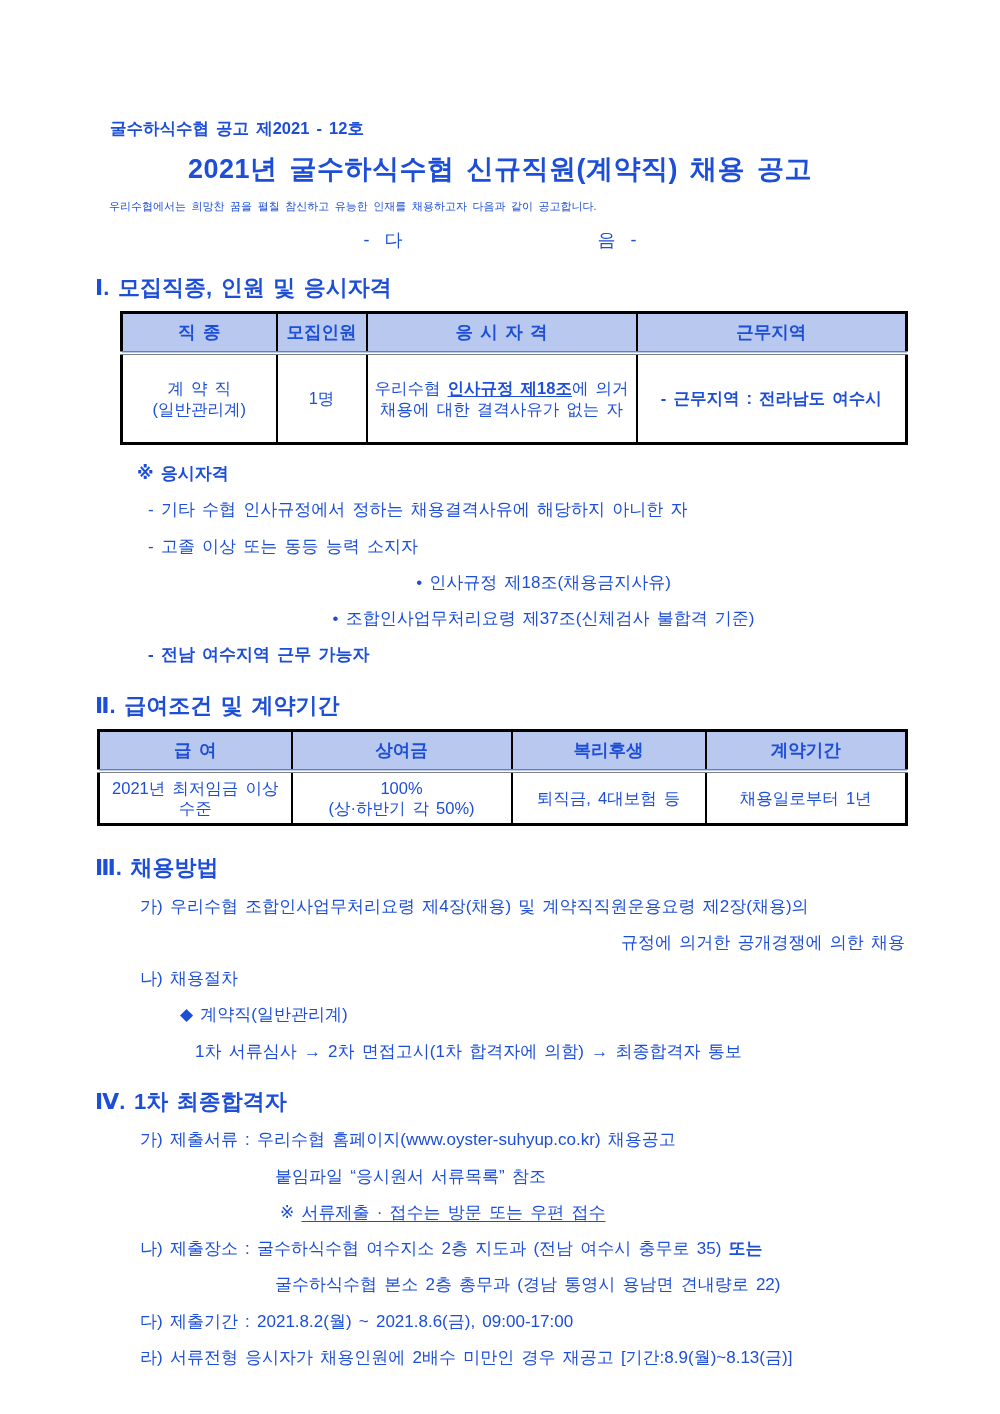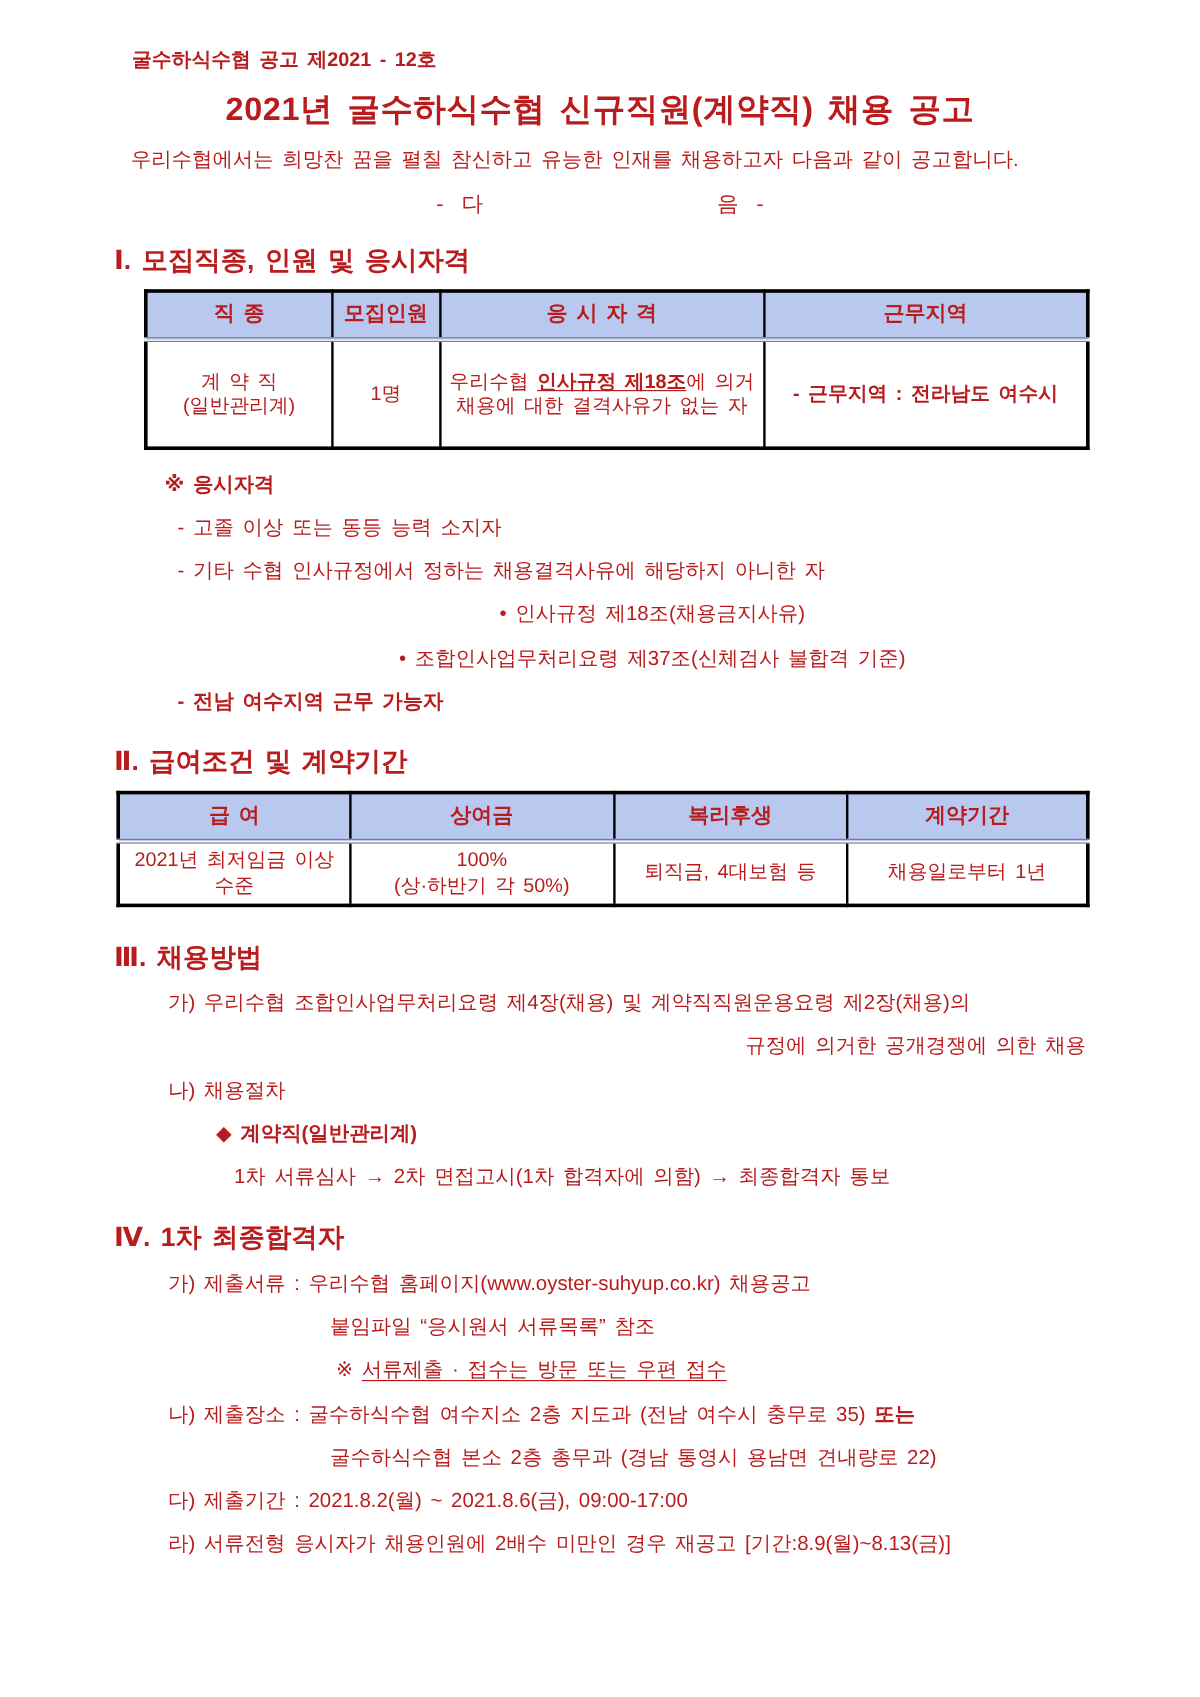--- a/index.html
+++ b/index.html
@@ -2,39 +2,39 @@
 <html lang="ko"><head>
 <meta charset="utf-8">
 <style>
   html, body { margin: 0; padding: 0; background: #ffffff; }
   .page {
     position: relative;
     width: 1000px;
     height: 1414px;
     box-sizing: border-box;
     background: #ffffff;
-    padding: 40px 95px 0 95px;
+    padding: 118px 95px 0 95px;
     font-family: "Liberation Sans", "DejaVu Sans", sans-serif;
-    color: #b91c1c;
+    color: #1d4ed8;
     font-size: 17px;
     line-height: 1.25;
     word-spacing: 2.5px;
     overflow: hidden;
   }
   .bold { font-weight: bold; }
   .notice { margin-left: 15px; font-size: 16.5px; font-weight: bold; }
   .title {
     margin-top: 14px;
     text-align: center;
     font-size: 27px;
     font-weight: bold;
     letter-spacing: 0.5px;
     word-spacing: 4px;
   }
-  .intro { margin: 14px 0 0 14px; font-size: 17px; }
+  .intro { margin: 14px 0 0 14px; font-size: 11px; }
   .daum { margin-top: 15px; text-align: center; font-size: 18px; white-space: pre; }
   .sec-heading { font-size: 22px; font-weight: bold; }
   #section1 .sec-heading { margin-top: 22px; }
   #section2 { margin-top: 26px; }
   #section3 { margin-top: 28px; }
   #section4 { margin-top: 26px; }
 
   table.doc-table {
     border-collapse: collapse;
     border: 3px solid #000000;
@@ -69,21 +69,21 @@
   .region-cell { font-weight: bold; font-size: 17px; }
 
   .note-heading { margin: 18px 0 0 42px; font-size: 17px; font-weight: bold; }
   .line { margin-top: 15px; }
   .i1 { margin-left: 53px; }
   .i2 { margin-left: 87px; text-align: center; }
 
   .first-line { margin-top: 14px; }
   .ga  { margin-left: 45px; }
   .cont { margin-left: 44px; text-align: right; }
-  .dia { margin-left: 85px; font-weight: bold; }
+  .dia { margin-left: 85px; }
   .proc { margin-left: 100px; }
   .ga4-cont { margin-left: 180px; }
   .ga4-note { margin-left: 185px; }
   .underline { text-decoration: underline; text-underline-offset: 3px; }
 </style>
 </head>
 <body>
 
 <div class="page">
 
@@ -117,22 +117,22 @@
             <div>(일반관리계)</div>
           </td>
           <td>1명</td>
           <td><span>우리수협 </span><span class="emph">인사규정 제18조</span><span>에 의거 채용에 대한 결격사유가 없는 자</span></td>
           <td class="region-cell">- 근무지역 : 전라남도 여수시</td>
         </tr>
       </tbody>
     </table>
 
     <div class="note-heading">※ 응시자격</div>
+    <div class="line i1">- 기타 수협 인사규정에서 정하는 채용결격사유에 해당하지 아니한 자</div>
     <div class="line i1">- 고졸 이상 또는 동등 능력 소지자</div>
-    <div class="line i1">- 기타 수협 인사규정에서 정하는 채용결격사유에 해당하지 아니한 자</div>
     <div class="line i2">• 인사규정 제18조(채용금지사유)</div>
     <div class="line i2">• 조합인사업무처리요령 제37조(신체검사 불합격 기준)</div>
     <div class="line i1 bold">- 전남 여수지역 근무 가능자</div>
   </div>
 
   <div id="section2">
     <div class="sec-heading">Ⅱ. 급여조건 및 계약기간</div>
 
     <table class="doc-table t2">
       <colgroup>

